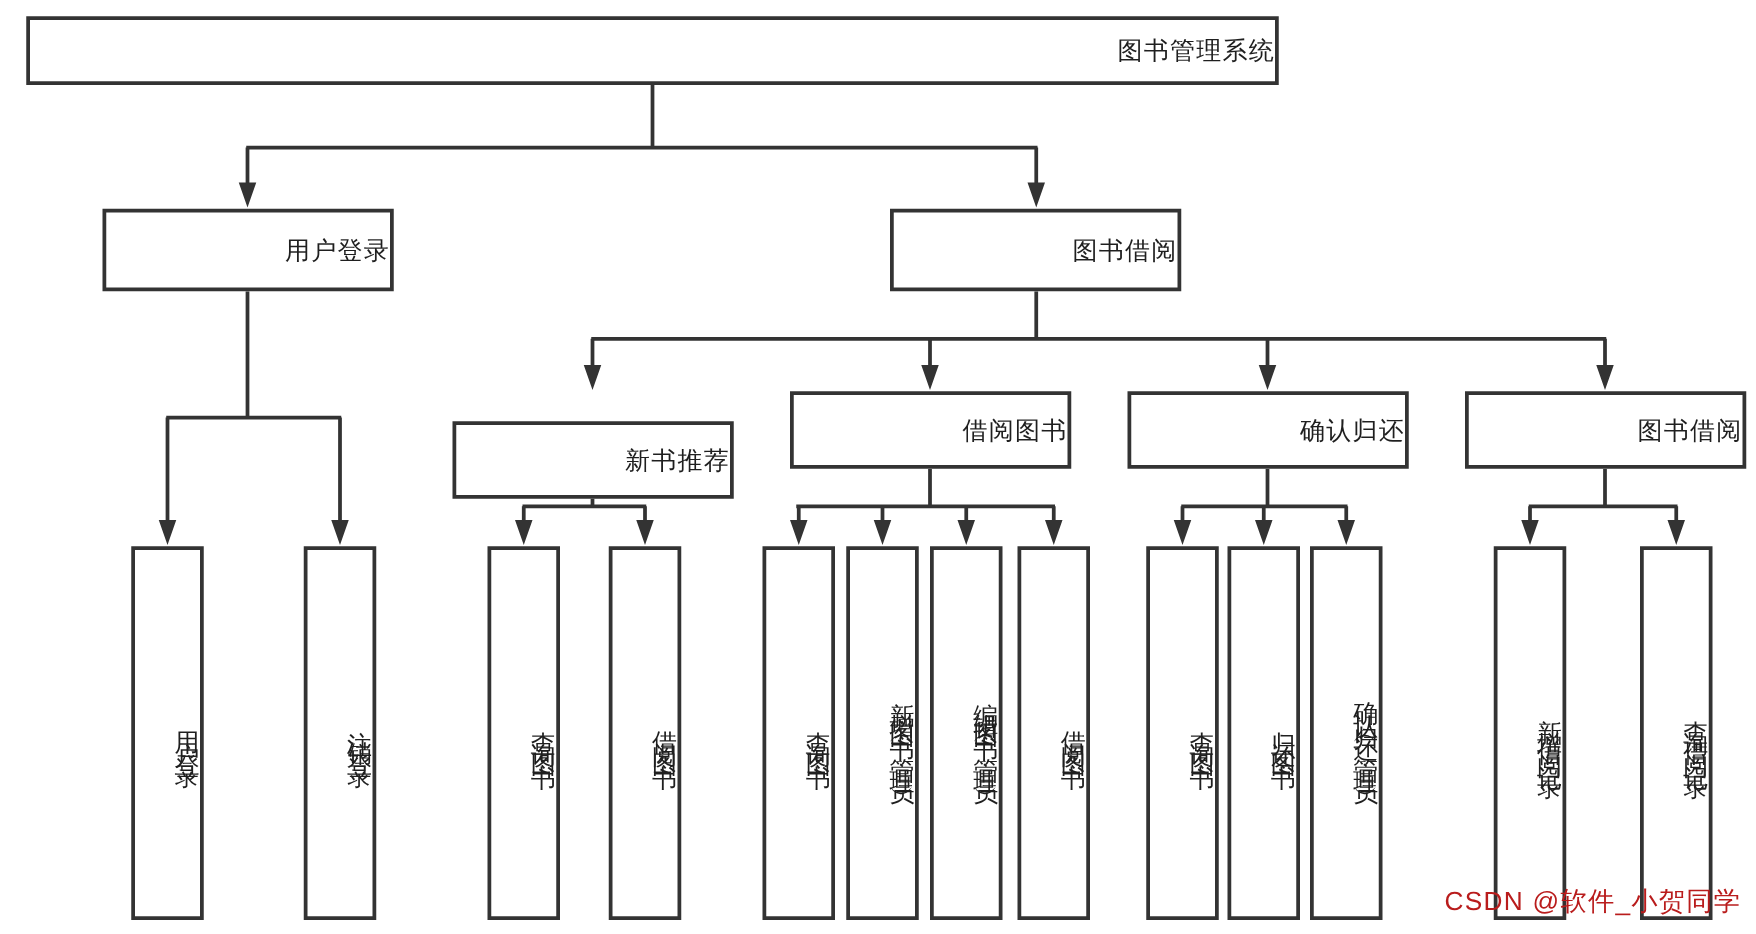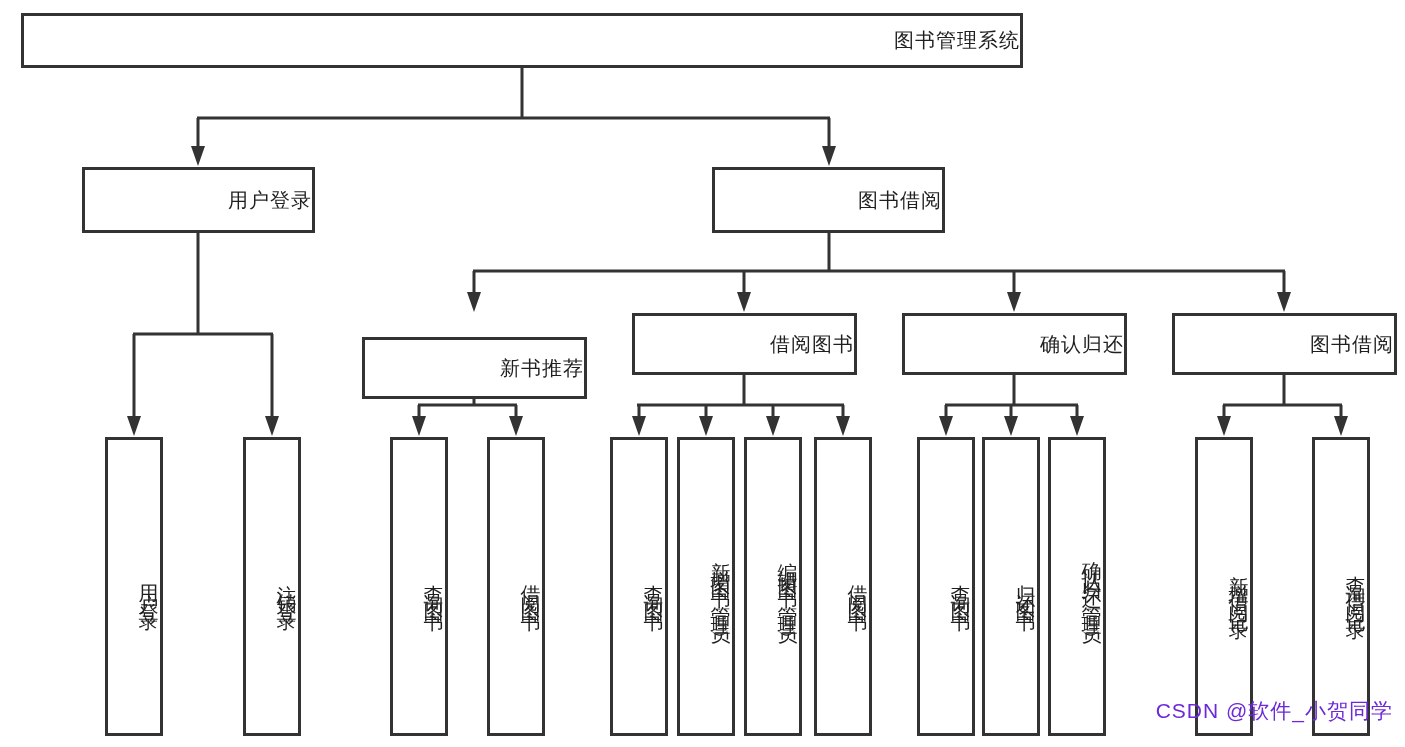--- a/index.html
+++ b/index.html
@@ -47,23 +47,23 @@
   .leaf span {
     writing-mode: vertical-rl;
     font-size: 20px;
     line-height: 1.1;
     letter-spacing: 9px;
     white-space: nowrap;
   }
   #watermark {
     position: absolute;
     right: 12px;
-    bottom: 22px;
+    bottom: 12px;
     font-size: 21px;
-    color: #6d28d9;
+    color: #b91c1c;
     letter-spacing: 1px;
     z-index: 5;
     white-space: nowrap;
   }
 </style>
 </head>
 <body>
 
 <div id="canvas">
 

